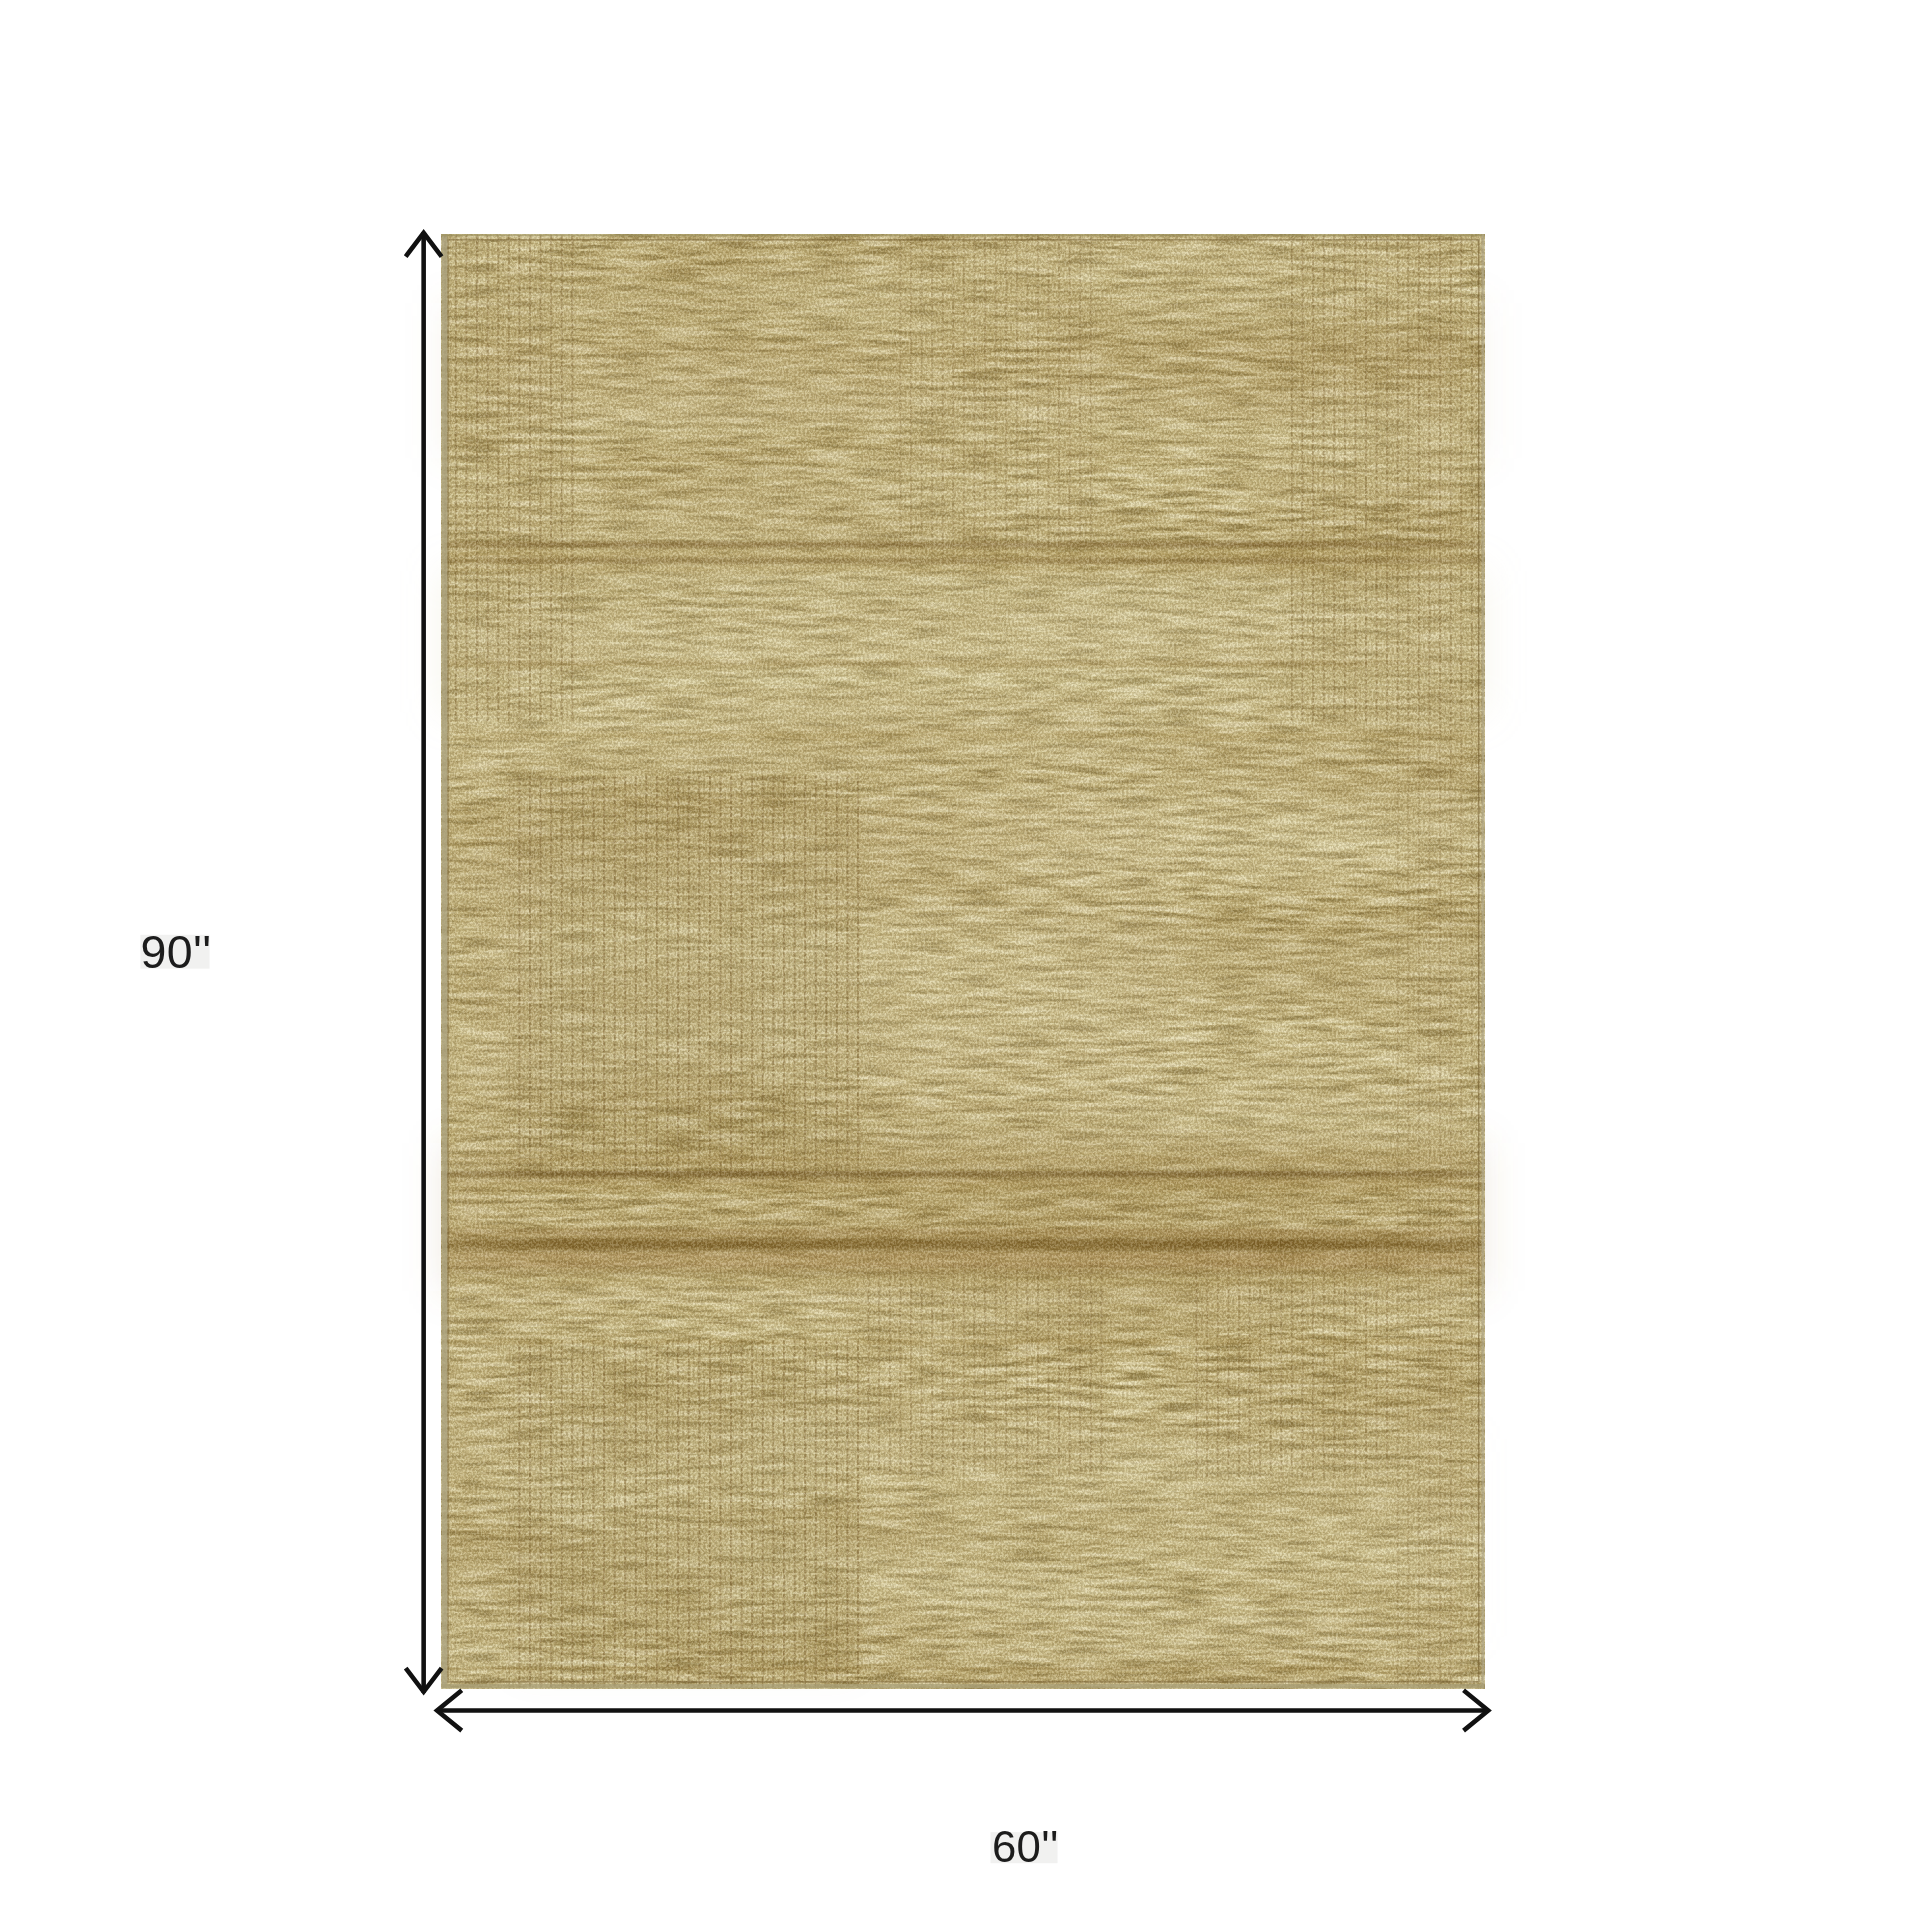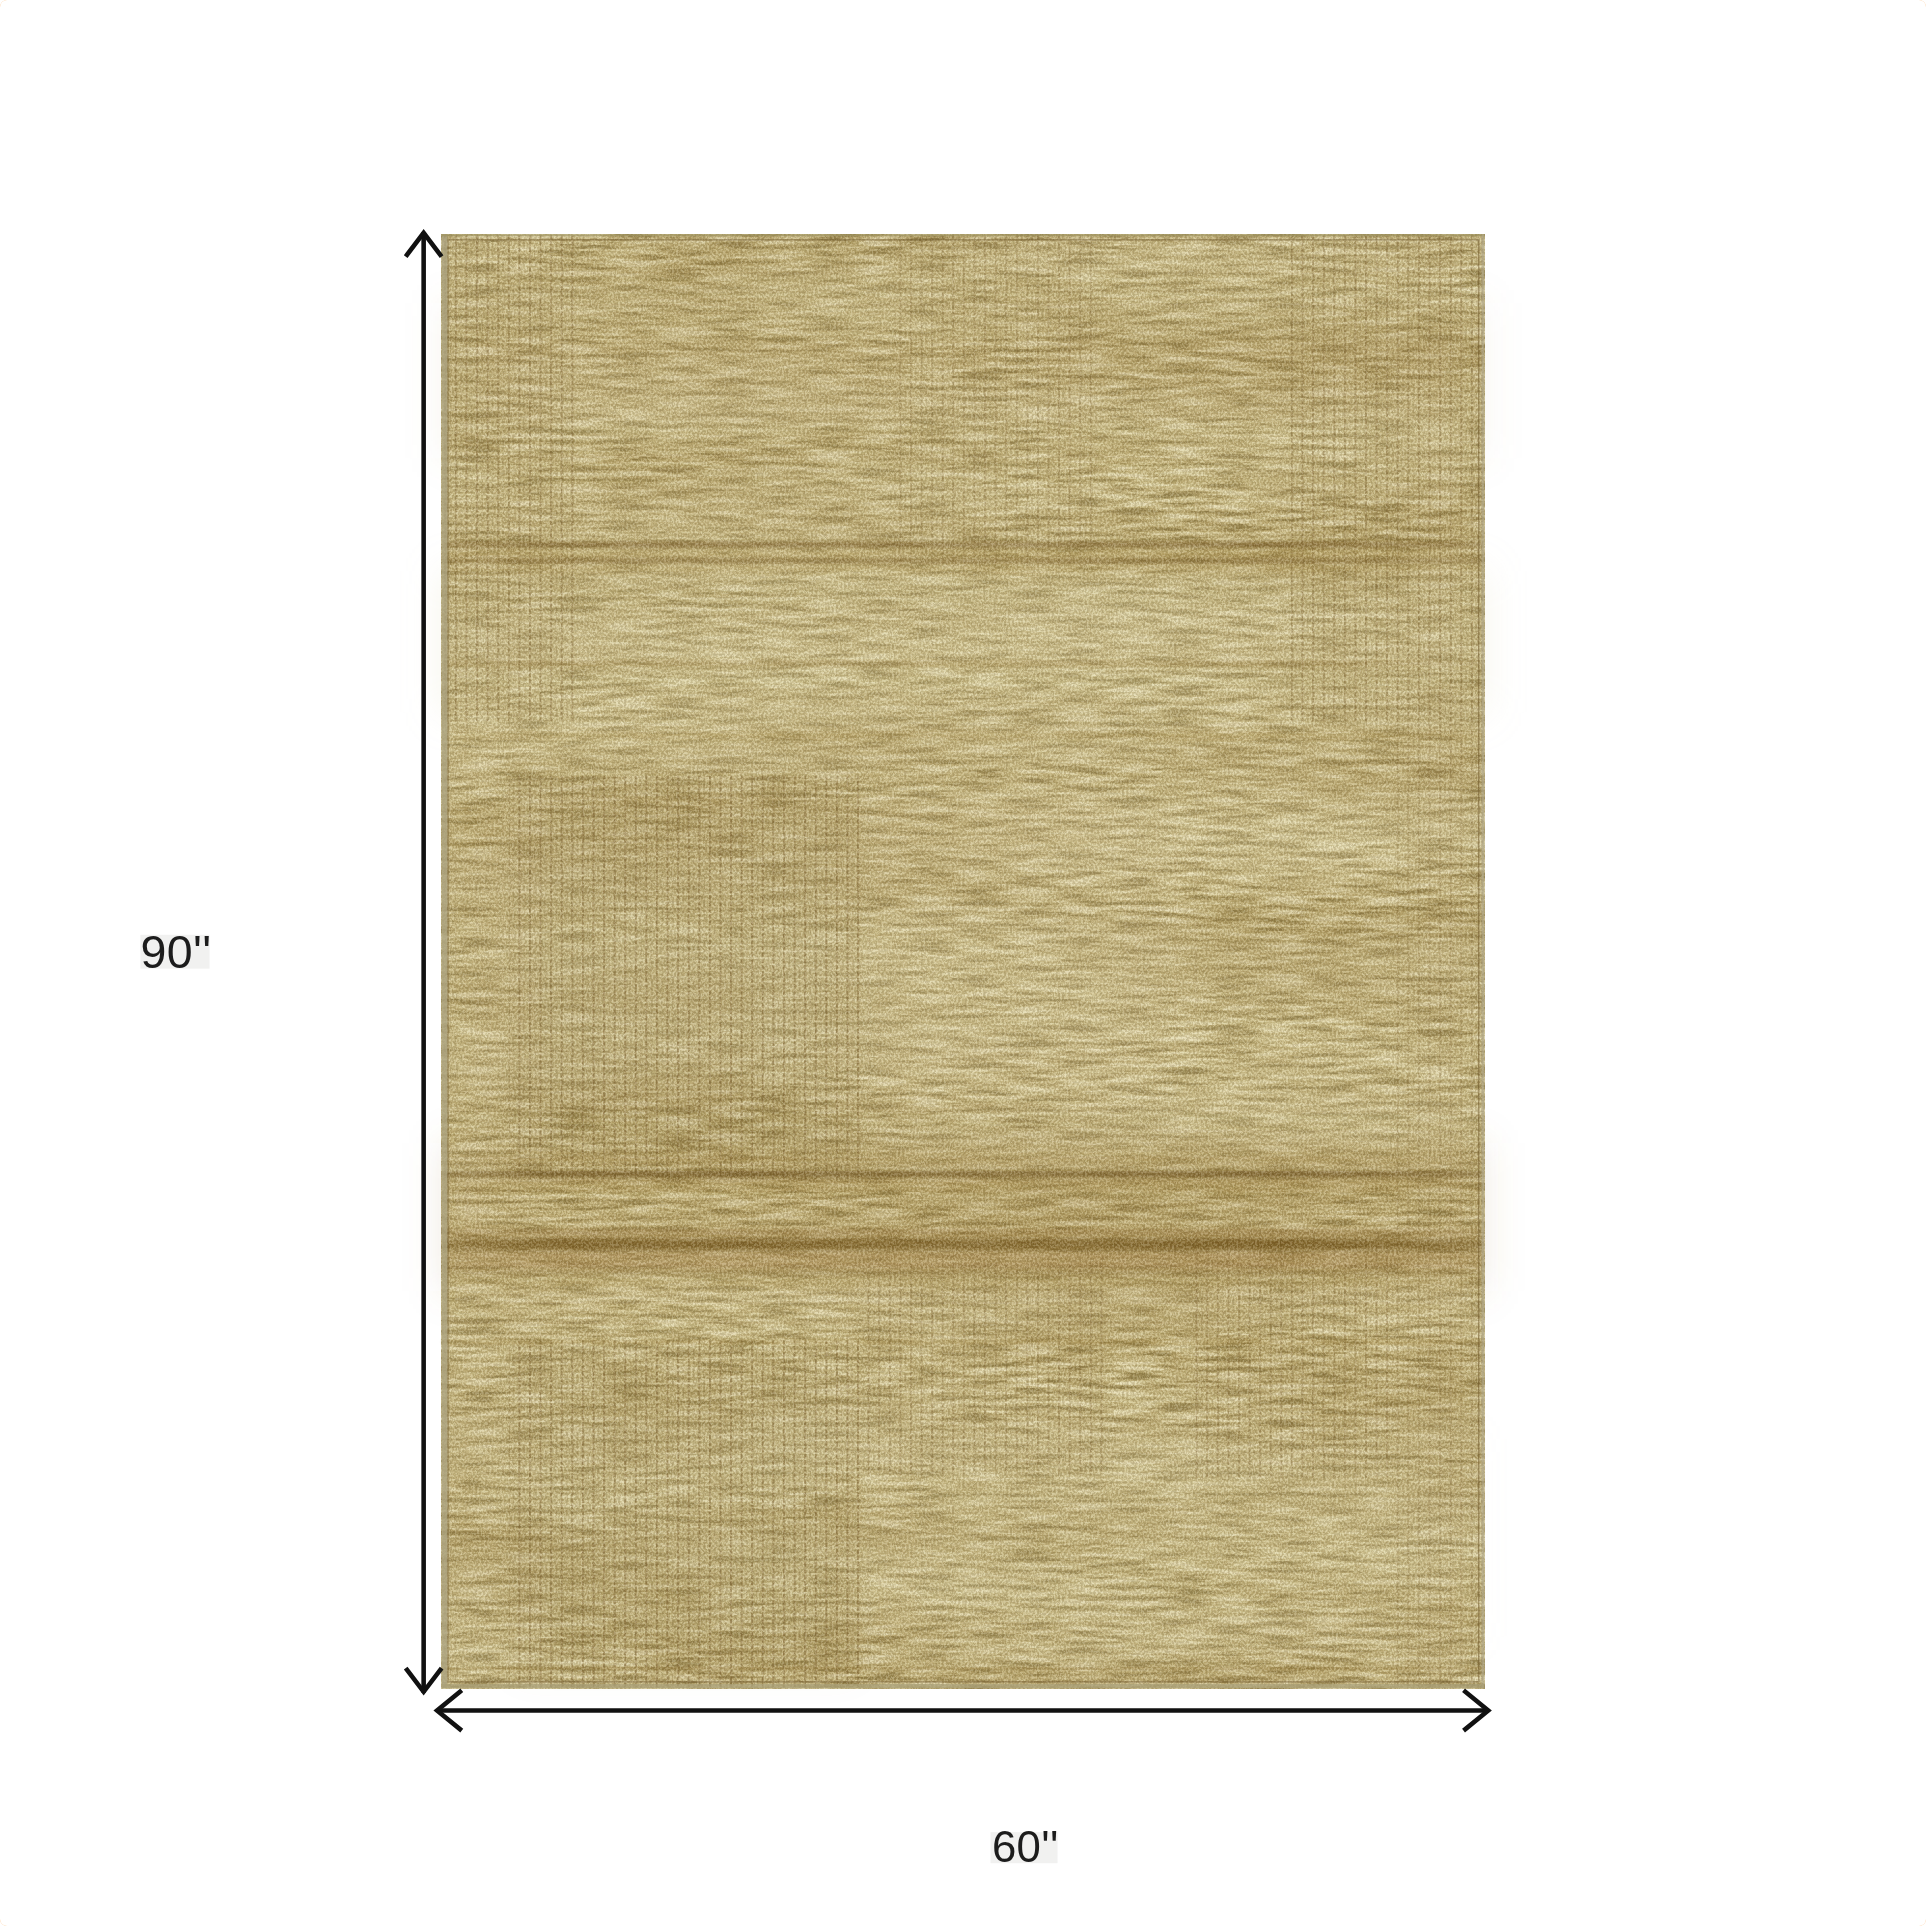--- a/index.html
+++ b/index.html
@@ -1,16 +1,16 @@
 <!DOCTYPE html>
 <html style="font-size:11.3px"><head>
 <meta charset="utf-8">
 <style>
   html,body{margin:0;padding:0;background:#ffffff;}
-  .page{position:relative;width:1926px;height:1926px;background:#fdba74;overflow:hidden;border-radius:7px;}
+  .page{position:relative;width:1926px;height:1926px;background:#fdba74;overflow:hidden;}
   svg{display:block;}
   text{font-family:"Liberation Sans", sans-serif;fill:#1c1c1c;}
 </style>
 </head>
 <body>
 <div class="page">
 <svg width="1926" height="1926" viewBox="0 0 2730 2730" xmlns="http://www.w3.org/2000/svg">
 <defs>
 
   <filter id="heather" x="0" y="0" width="100%" height="100%" color-interpolation-filters="sRGB">

